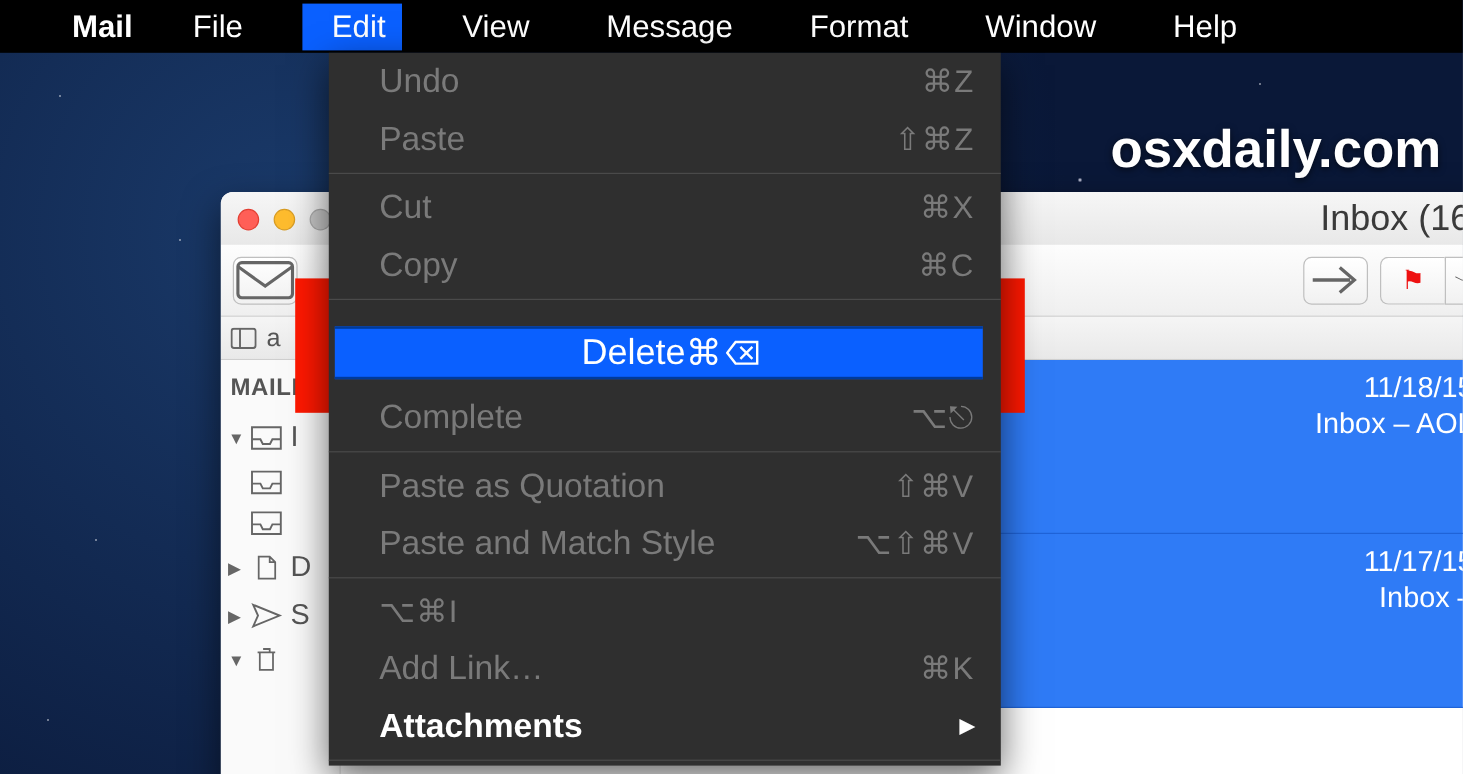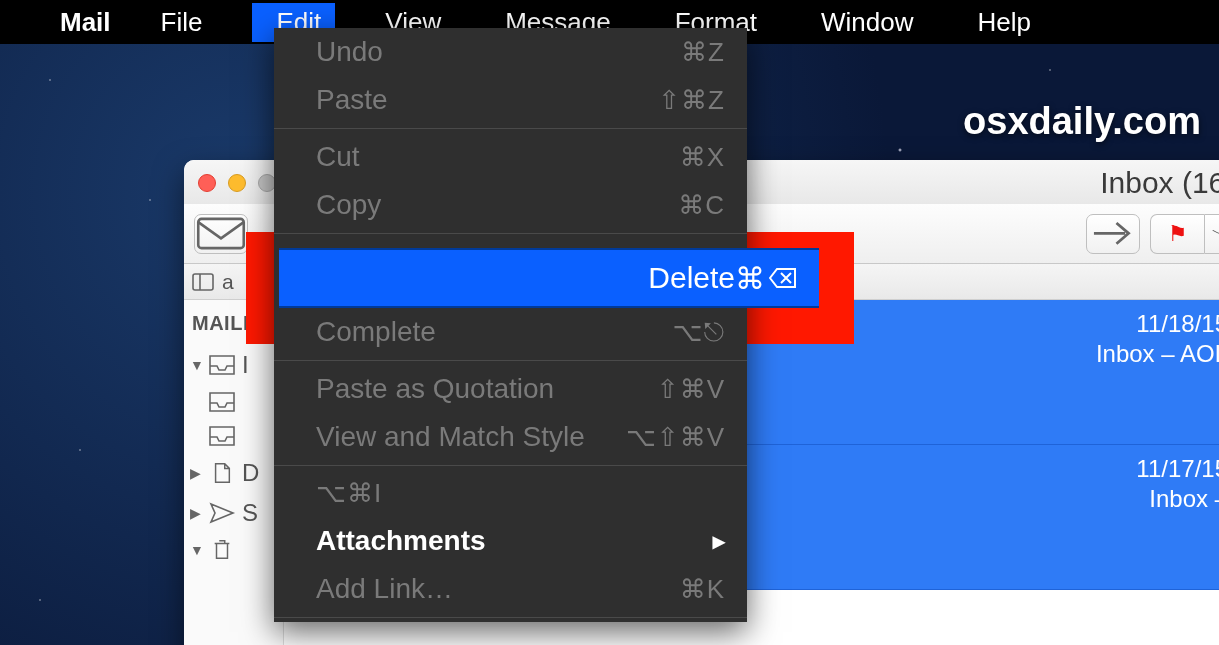--- a/index.html
+++ b/index.html
@@ -26,21 +26,21 @@
       radial-gradient(1px 1px at 600px 90px, #fff, transparent),
       radial-gradient(2px 2px at 900px 150px, #eef, transparent),
       radial-gradient(1px 1px at 1050px 70px, #fff, transparent),
       radial-gradient(1px 1px at 80px 450px, #fff, transparent),
       radial-gradient(1px 1px at 1100px 400px, #fff, transparent),
       radial-gradient(1px 1px at 40px 600px, #fff, transparent);
     background-repeat: repeat;
   }
   .watermark {
     position: absolute; top: 100px; right: 18px;
-    color: #fff; font-size: 38px; font-weight: 700;
+    color: #fff; font-size: 44px; font-weight: 700;
     text-shadow: 0 2px 6px rgba(0,0,0,.6);
   }
   
   .menubar {
     position: relative;
     height: 44px;
     background: #000;
     display: flex; align-items: center;
     padding: 0 10px 0 26px;
     color: #fff;
@@ -112,22 +112,22 @@
   }
   .msg .line1 { display:flex; justify-content:flex-end; font-size:24px; }
   .msg .line2 { display:flex; justify-content:space-between; font-size:24px; margin-top:2px;}
   .msg .preview { font-size:24px; color:#cfe2ff; margin-top:4px; line-height:1.25; }
   
   .tabs-bar { height:36px; background:linear-gradient(#f5f5f5,#e9e9e9); border-bottom:1px solid #cfcfcf; display:flex; align-items:center; padding:0 8px; gap:8px; font-size:21px; color:#555;}
   .tabs-bar svg{width:22px;height:18px;}
   
   .dropdown {
     position: absolute;
-    top: 28px; left: 274px;
-    width: 473px;
+    top: 44px; left: 274px;
+    width: 560px;
     background: #2f2f2f;
     color: #d9d9d9;
     font-size: 28px;
     z-index: 30;
     box-shadow: 0 10px 30px rgba(0,0,0,.6);
   }
   .dd-item {
     display:flex; align-items:center; justify-content:space-between;
     padding: 8px 22px 8px 42px;
     white-space:nowrap;
@@ -140,27 +140,27 @@
   
   .annot {
     position:absolute;
     top: 232px; left: 246px;
     width: 608px; height: 112px;
     background: #ff1800;
     z-index: 25;
   }
   .annot-inner {
     position:absolute;
-    top: 248px; left: 279px;
-    width: 540px; height: 60px;
+    top: 272px; left: 279px;
+    width: 540px; height: 44px;
     background:#0a60ff;
     border-top:2px solid #003a9a;
     border-bottom:2px solid #003a9a;
     z-index: 40;
-    display:flex; align-items:center; justify-content:flex-end;
+    display:flex; align-items:center; justify-content:center;
     color:#fff; font-size:30px; padding:0 22px 0 42px;
   }
   .icon-stroke { stroke:#666; stroke-width:1.6; fill:none; }
 </style>
 </head>
 <body>
 
 <div class="desktop-bg"></div>
 <div class="watermark">osxdaily.com</div>
 
@@ -307,34 +307,34 @@
   <div class="dd-item dim">
       <span>Complete</span>
       <span class="sc">⌥⎋</span>
     </div>
   <div class="dd-sep"></div>
   <div class="dd-item dim">
       <span>Paste as Quotation</span>
       <span class="sc">⇧⌘V</span>
     </div>
   <div class="dd-item dim">
-      <span>View and Match Style</span>
+      <span>Paste and Match Style</span>
       <span class="sc">⌥⇧⌘V</span>
     </div>
   <div class="dd-sep"></div>
   <div class="dd-item dim">
       <span class="sc">⌥⌘I</span>
+    </div>
+  <div class="dd-item dim">
+      <span>Add Link…</span>
+      <span class="sc">⌘K</span>
     </div>
   <div class="dd-item white submenu">
       <span>Attachments</span>
       <span></span>
-    </div>
-  <div class="dd-item dim">
-      <span>Add Link…</span>
-      <span class="sc">⌘K</span>
     </div>
   <div class="dd-sep"></div>
 </div>
 
 <div class="annot-inner">
   <span>Delete</span>
   <span style="display:flex;align-items:center;gap:4px;">
 
     <span>⌘</span>
     <svg width="28" height="22" viewBox="0 0 28 22">

